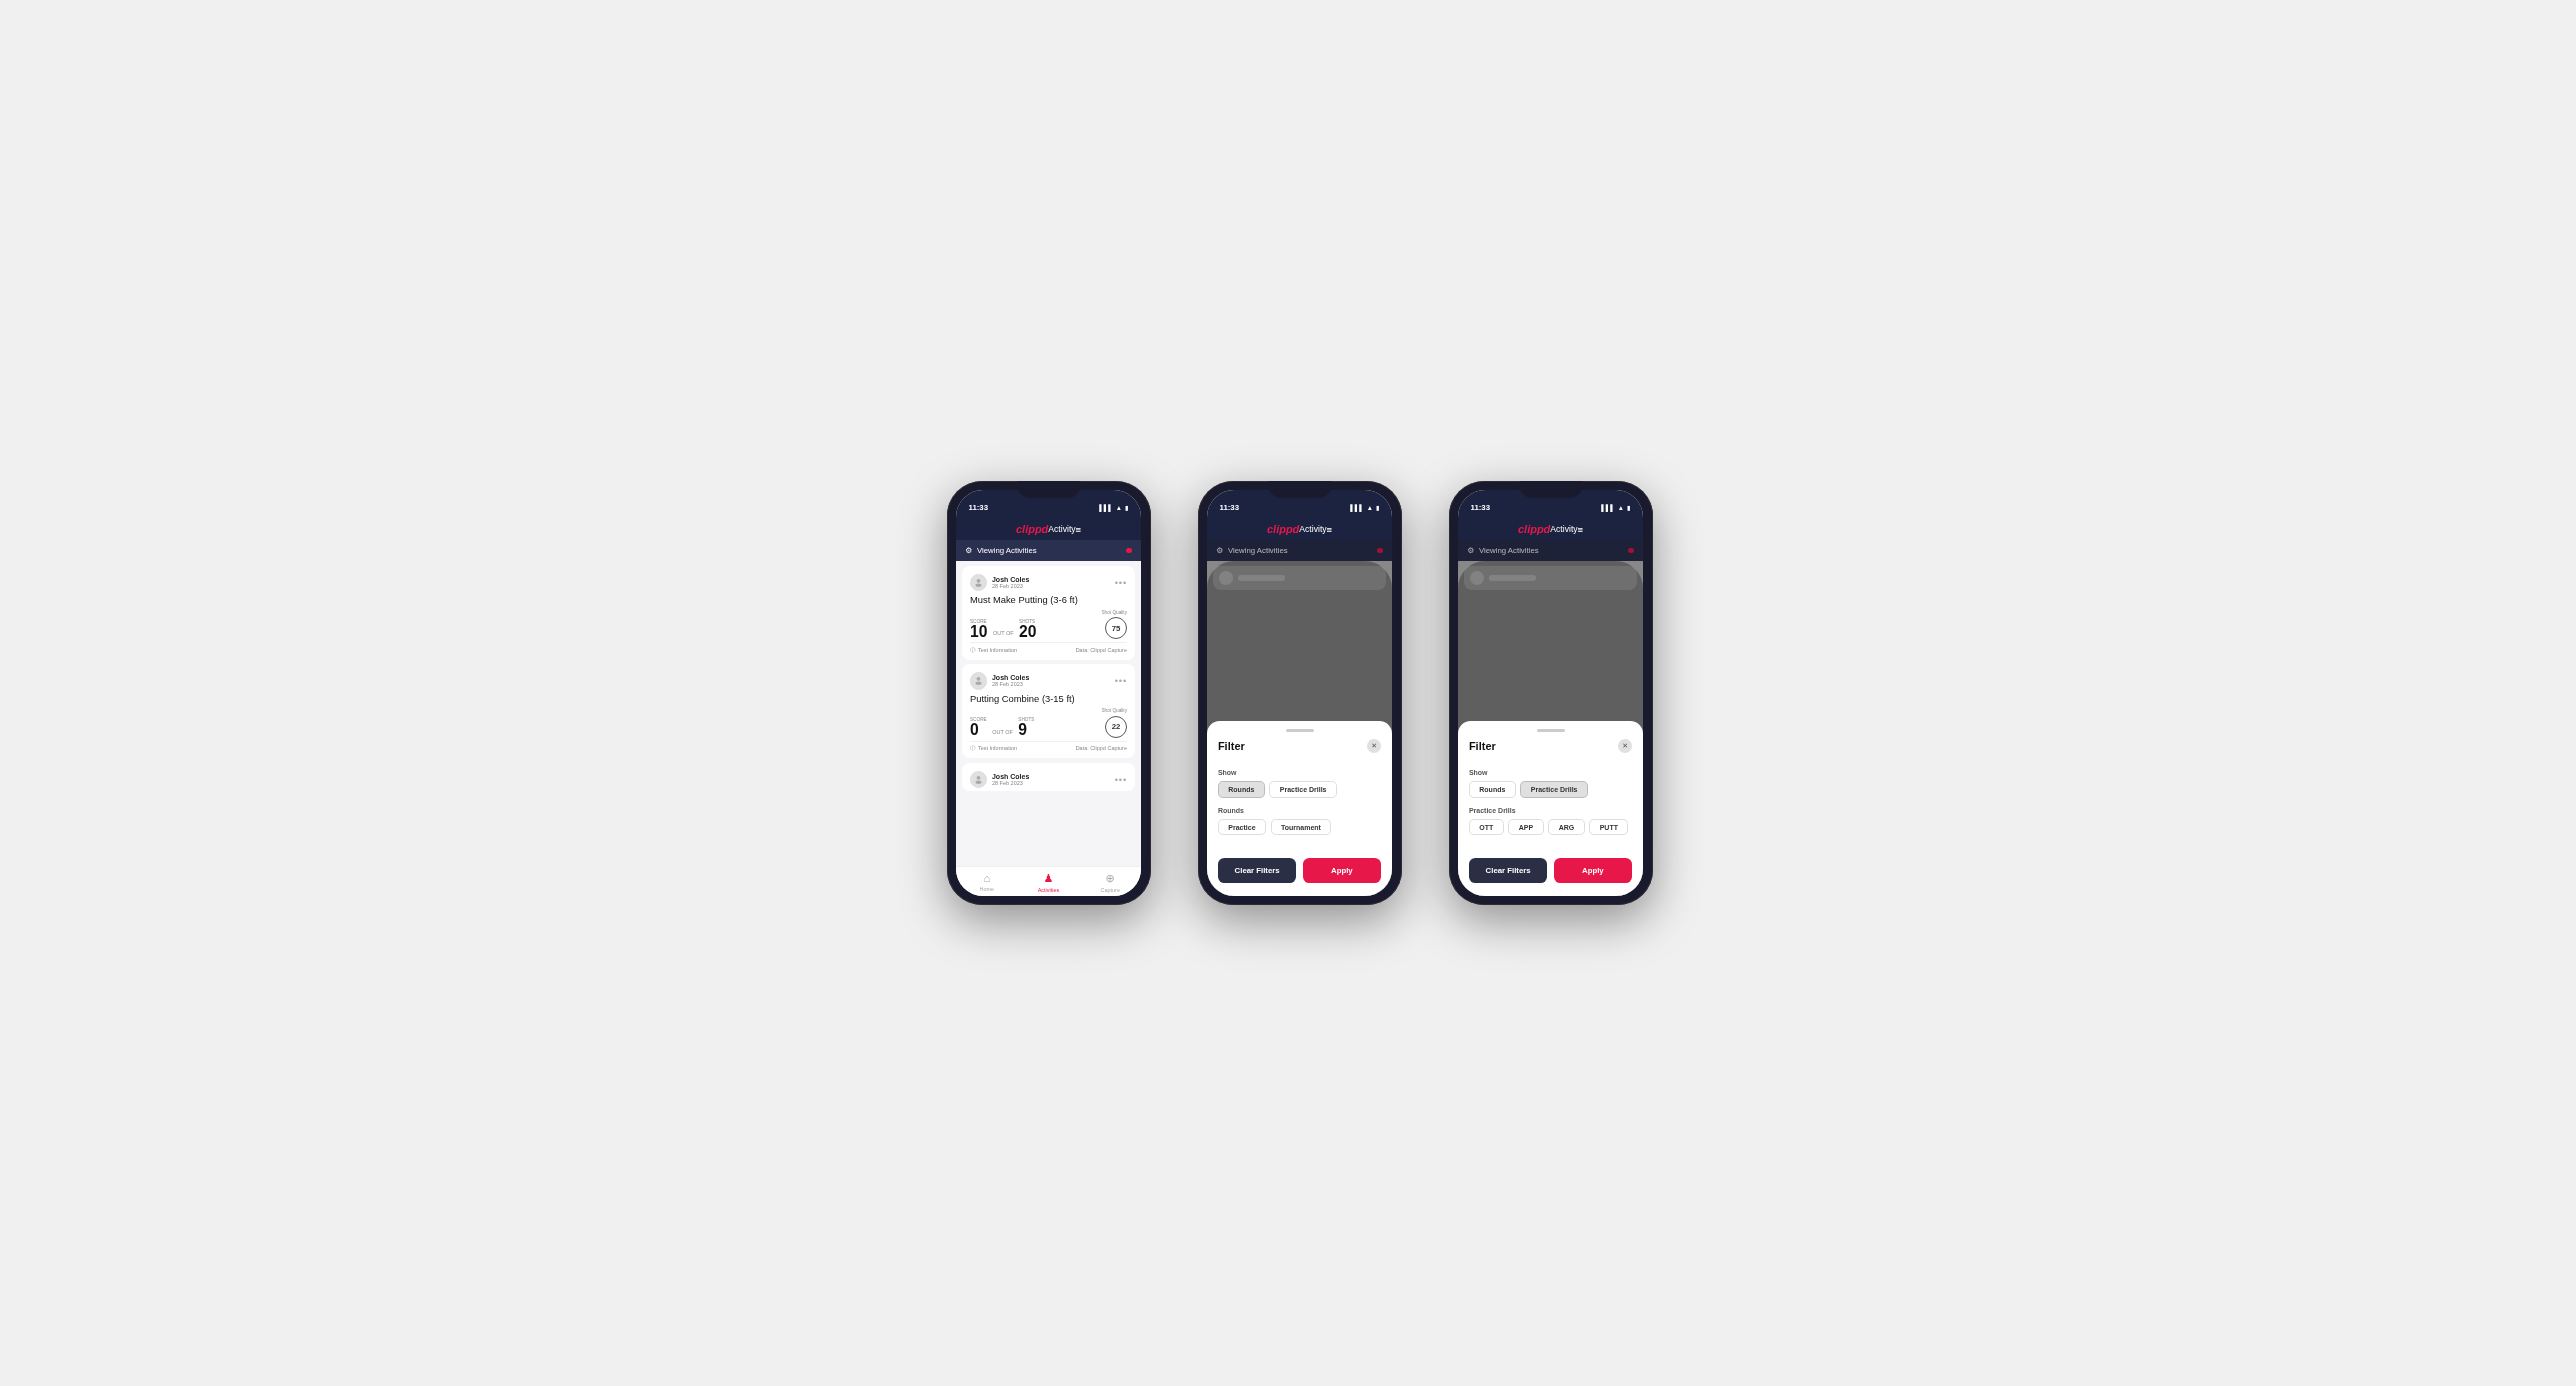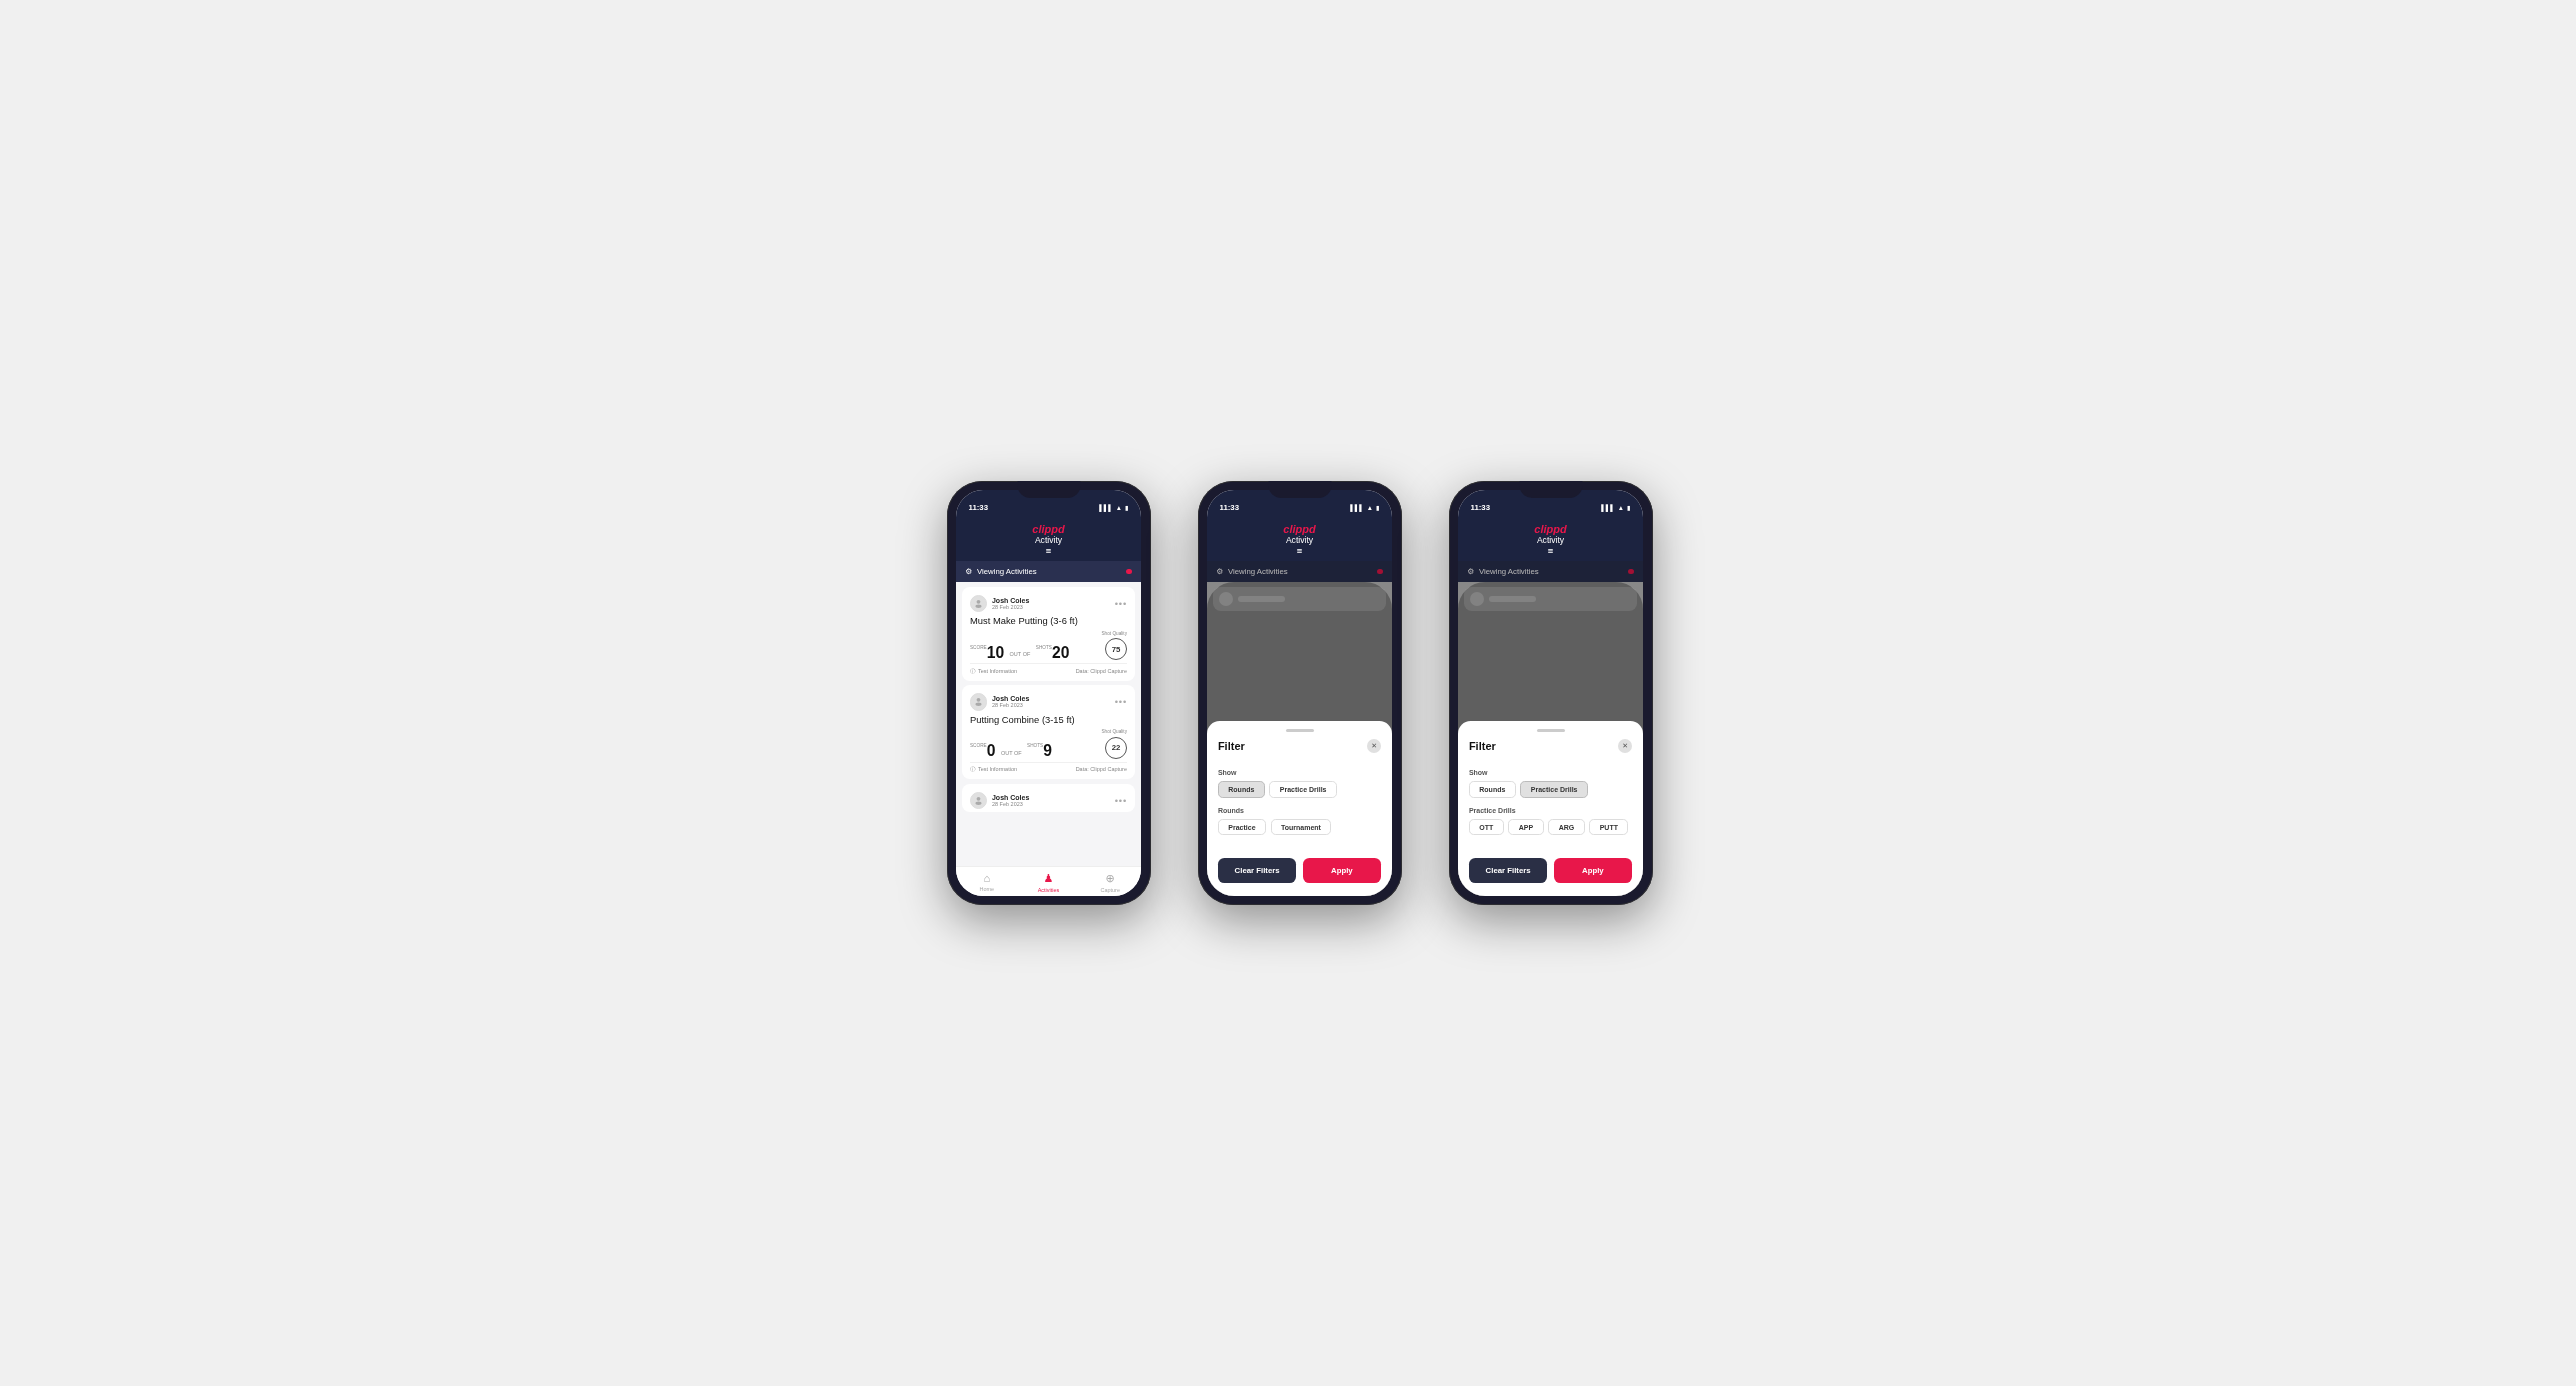--- a/index.html
+++ b/index.html
@@ -87,21 +87,20 @@
     }
 
     
     .nav-bar {
       background: #1c2340;
       padding: 4.7px 12.6px;
       display: flex;
       justify-content: center;
       align-items: center;
       flex-shrink: 0;
-      flex-direction: column;
     }
 
     .nav-logo {
       color: #e8174a;
       font-size: 11px;
       font-weight: 800;
       font-style: italic;
     }
 
     .nav-title {
@@ -216,21 +215,21 @@
 
     .card-stats {
       display: flex;
       align-items: flex-end;
       gap: 3.1px;
       margin-bottom: 3.1px;
     }
 
     .stat-group {
       display: flex;
-      flex-direction: row;
+      flex-direction: column;
     }
 
     .stat-label {
       font-size: 4.7px;
       color: #888;
       text-transform: uppercase;
       font-weight: 500;
     }
 
     .stat-value {

